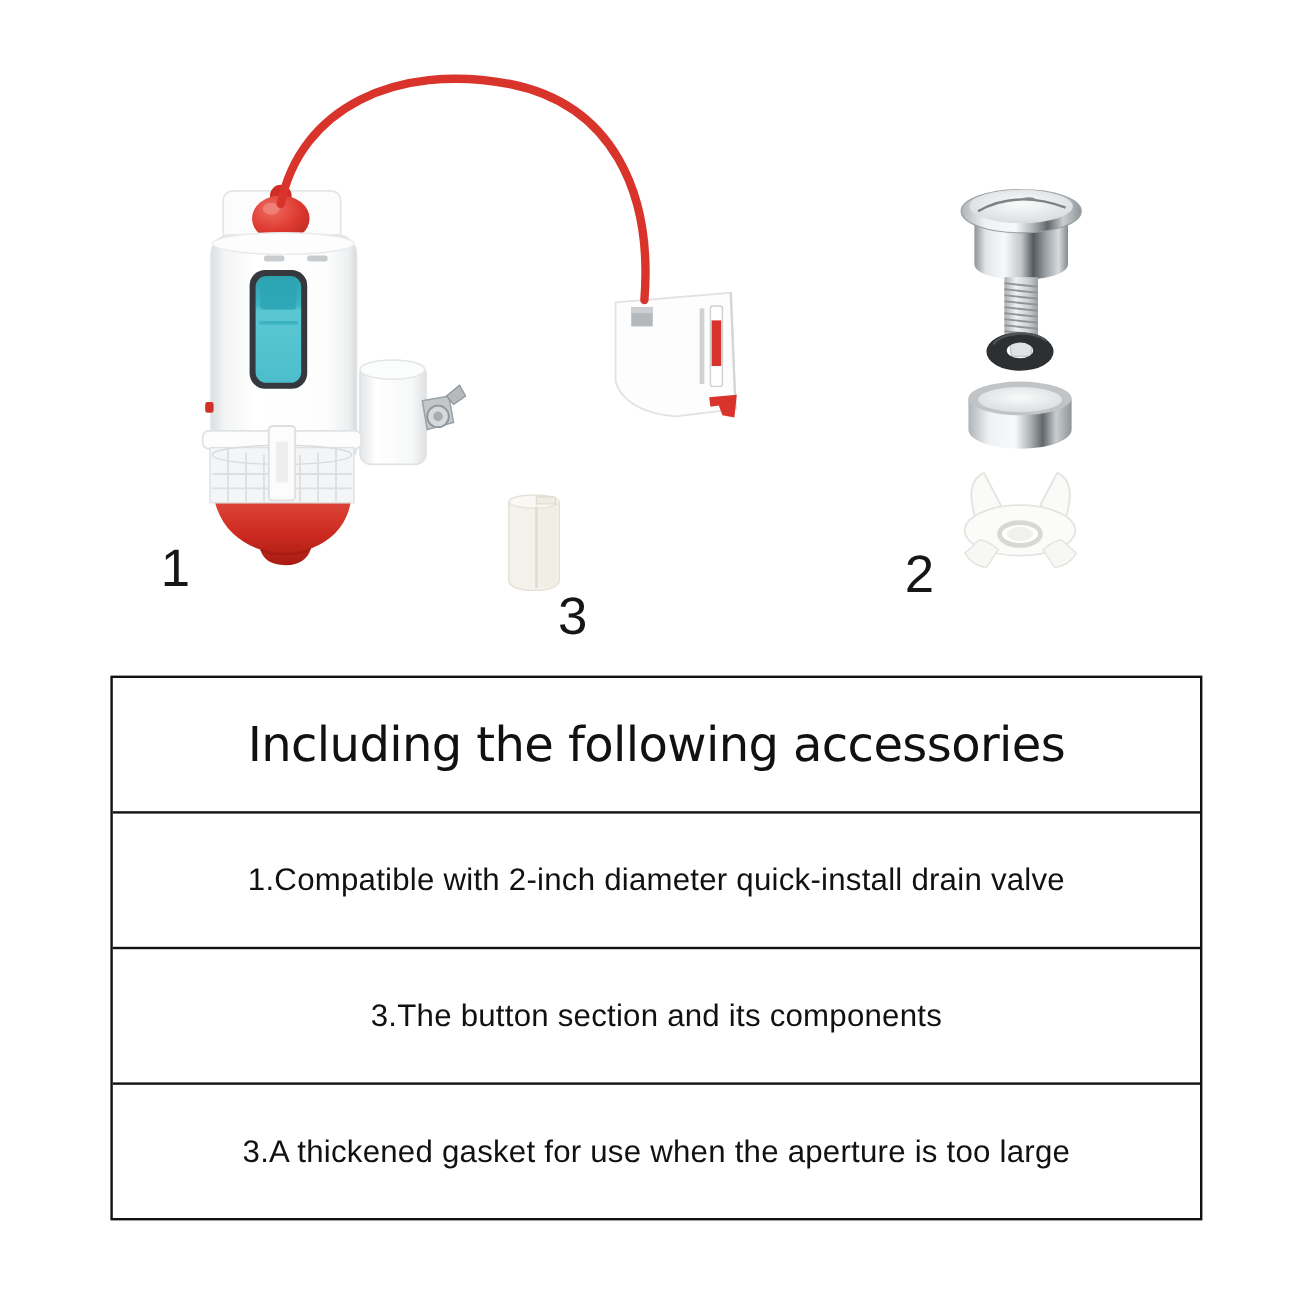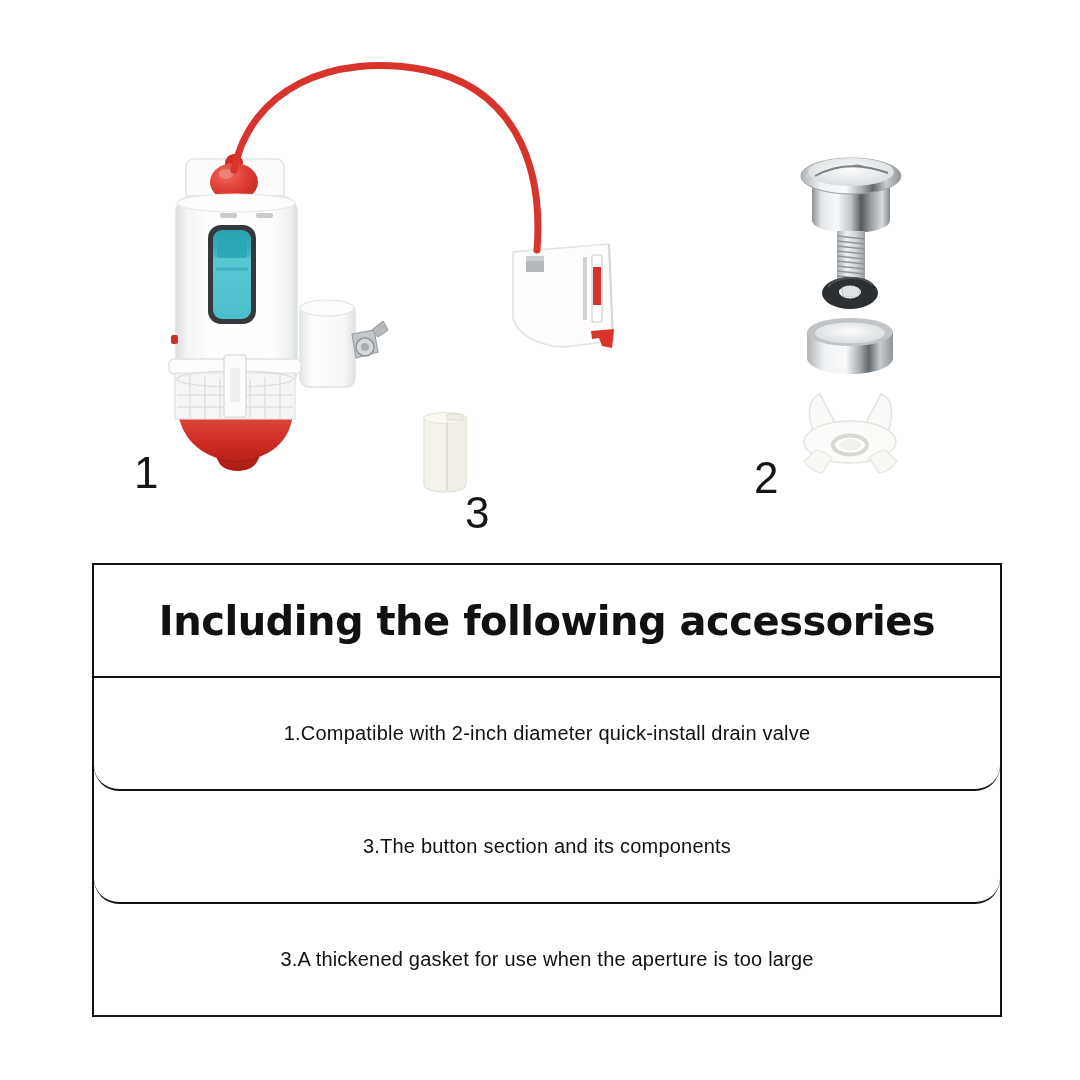--- a/index.html
+++ b/index.html
@@ -27,32 +27,31 @@
     box-sizing: border-box;
     display: flex;
     flex-direction: column;
     background: #fff;
   }
   .table-title-row {
     flex: 0 0 111px;
     border-bottom: 2px solid #111;
     display: flex; align-items: center; justify-content: center;
     font-family: "DejaVu Sans", "Liberation Sans", sans-serif;
-    font-weight: 700;
+    font-weight: 400;
     font-size: 40px;
     letter-spacing: -0.5px;
   }
   .table-row {
     flex: 1 1 auto;
     border-bottom: 2px solid #111;
     display: flex; align-items: center; justify-content: center;
-    font-size: 20px;
+    font-size: 26px;
     font-weight: 400;
     letter-spacing: 0.2px;
-    border-radius: 25px;
   }
   .table-row:last-child { border-bottom: none; }
   text.part-label {
     font-family: "Liberation Sans", sans-serif;
     font-size: 44px;
     fill: #161616;
   }
 </style>
 </head>
 <body>

